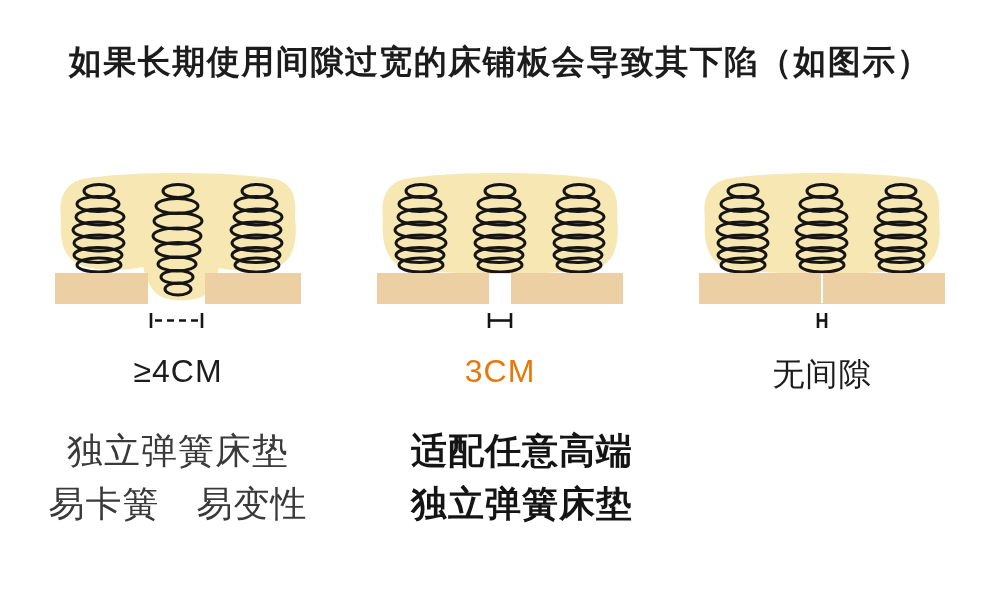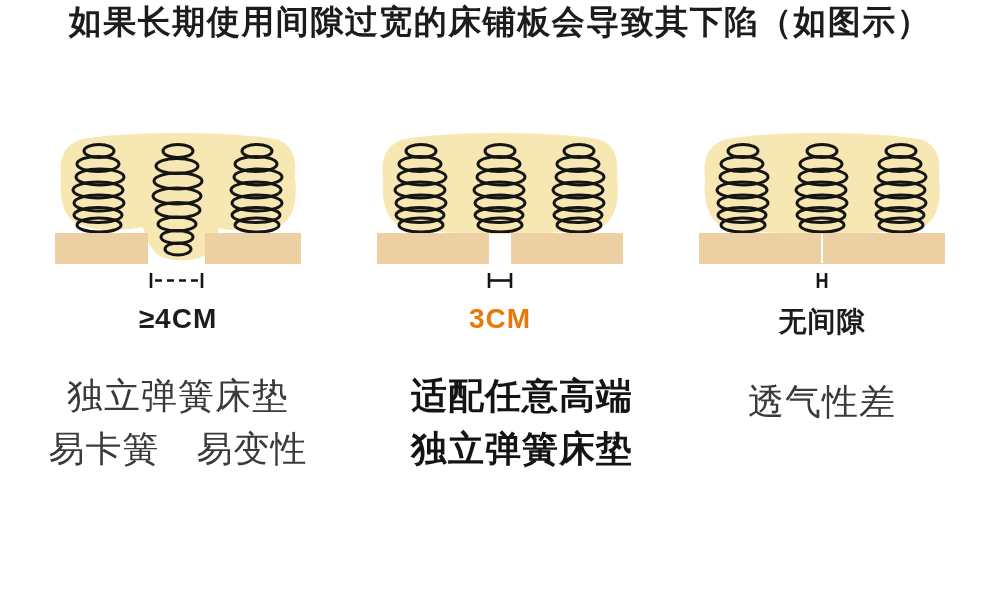--- a/index.html
+++ b/index.html
@@ -3,20 +3,21 @@
 <meta charset="utf-8">
 <style>
   html,body{margin:0;padding:0;background:#ffffff;}
   .page{
     width:1000px;height:596px;background:#ffffff;overflow:hidden;
     font-family:"Liberation Sans","DejaVu Sans",sans-serif;
     color:var(--text,#303030);
   }
   .title{
     text-align:center;
+    padding-top:40px;
     font-size:33px;
     font-weight:600;
     letter-spacing:1.5px;
     color:#1c1c1c;
   }
   .panels{
     display:flex;
     justify-content:center;
     gap:42px;
     margin-top:82px;
@@ -27,23 +28,23 @@
     flex-direction:column;
     align-items:center;
   }
   .graphic{width:250px;height:170px;display:block;}
   .blob{fill:var(--mattress,#f7e7b2);}
   .slat{fill:var(--slat,#eccfa3);}
   .coil{fill:none;stroke:var(--spring,#141414);stroke-width:3;stroke-linecap:round;}
   .measure{stroke:var(--spring,#141414);stroke-width:2.6;}
   .seam{stroke:#ffffff;stroke-width:2;}
   .gap-label{
-    margin-top:6px;
-    font-size:28px;
-    font-weight:700;
+    margin-top:16px;
+    font-size:32px;
+    font-weight:400;
     color:#1c1c1c;
     letter-spacing:1px;
   }
   .panel.accent .gap-label{color:var(--accent,#e8780a);}
   .desc{
     margin-top:34px;
     text-align:center;
     font-size:36px;
     line-height:53px;
     color:#3a3a3a;
@@ -171,18 +172,17 @@
 
         <g class="measure">
           <line x1="121" y1="146" x2="121" y2="161"></line>
           <line x1="129" y1="146" x2="129" y2="161"></line>
           <line x1="121" y1="153.5" x2="129" y2="153.5"></line>
         </g>
       </svg>
 
       <div class="gap-label">无间隙</div>
       <div class="desc">
-        <div>透气性差</div>
       </div>
     </div>
 
   </div>
 </div>
 
 </body></html>

